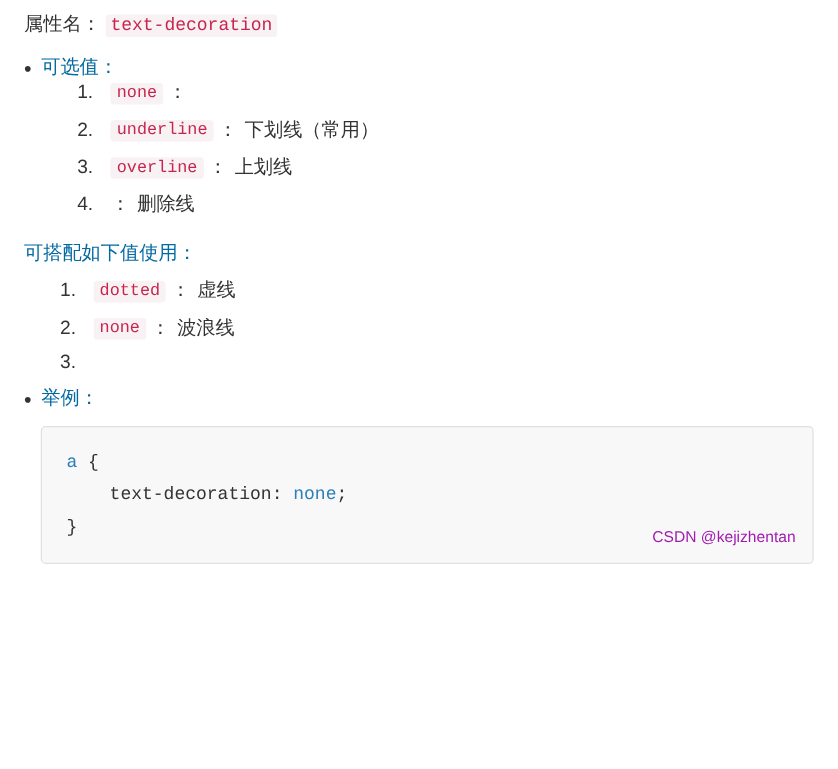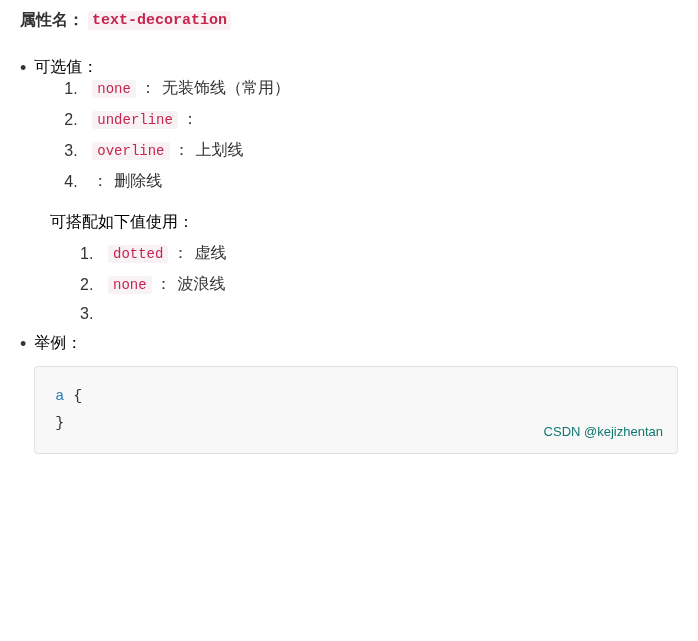--- a/index.html
+++ b/index.html
@@ -13,24 +13,23 @@
       font-family: 'Microsoft YaHei', 'PingFang SC', sans-serif;
       font-size: 16px;
       color: #333;
       width: 698px;
       min-height: 641px;
       padding: 10px 20px 20px 20px;
     }
 
     .property-line {
       display: flex;
-      align-items: center;
-      margin-bottom: 26px;
-      font-size: 16px;
-      font-weight: bold;
+      align-items: flex-end;
+      margin-bottom: 15px;
+      font-size: 16px;
     }
 
     .label-text {
       color: #333;
       font-size: 16px;
     }
 
     .property-name {
       color: #c7254e;
       background-color: #f9f2f4;
@@ -50,21 +49,21 @@
     .bullet-dot {
       color: #333;
       font-size: 18px;
       margin-right: 8px;
       margin-top: 1px;
       flex-shrink: 0;
     }
 
     .section-title {
       font-size: 16px;
-      color: #000000;
+      color: #0369a1;
     }
 
     .ordered-list {
       list-style: none;
       margin-left: 0;
       padding-left: 0;
     }
 
     .ordered-list li {
       display: flex;
@@ -125,21 +124,21 @@
     }
 
     .code-block .punctuation {
       color: #333;
     }
 
     .code-block .watermark {
       position: absolute;
       bottom: 10px;
       right: 14px;
-      color: #0f766e;
+      color: #a21caf;
       font-family: 'Microsoft YaHei', sans-serif;
       font-size: 13px;
     }
 
     .content-indent {
       margin-left: 30px;
     }
   </style>
 </head>
 <body>
@@ -151,43 +150,43 @@
 
 <div class="bullet-item">
   <span class="bullet-dot">•</span>
   <div style="flex: 1;">
     <div class="section-title">可选值：</div>
     <ol class="ordered-list content-indent">
       <li>
         <span class="list-number">1.</span>
         <span class="code-keyword">none</span>
         <span class="colon">：</span>
-        <span class="desc-text">无装饰线（常用）</span>
       </li>
       <li>
         <span class="list-number">2.</span>
         <span class="code-keyword">underline</span>
         <span class="colon">：</span>
+        <span class="desc-text">下划线（常用）</span>
       </li>
       <li>
         <span class="list-number">3.</span>
         <span class="code-keyword">overline</span>
         <span class="colon">：</span>
         <span class="desc-text">上划线</span>
       </li>
       <li>
         <span class="list-number">4.</span>
         <span class="colon">：</span>
         <span class="desc-text">删除线</span>
       </li>
     </ol>
   </div>
 </div>
 
-<div style="margin-left: 30px; margin-bottom: 10px;">
+<div style="margin-bottom: 10px;">
   <div class="section-title" style="margin-bottom: 10px;">可搭配如下值使用：</div>
   <ol class="ordered-list content-indent">
     <li>
       <span class="list-number">1.</span>
       <span class="code-keyword">dotted</span>
       <span class="colon">：</span>
       <span class="desc-text">虚线</span>
     </li>
     <li>
       <span class="list-number">2.</span>
@@ -203,18 +202,21 @@
 
 <div class="bullet-item">
   <span class="bullet-dot">•</span>
   <div style="flex: 1;">
     <span class="section-title">举例：</span>
     <div class="code-block">
       <div>
         <span class="selector">a</span><span class="punctuation"> {</span>
       </div>
       <div>
+        <span>&nbsp;&nbsp;&nbsp;&nbsp;</span><span class="property">text-decoration</span><span class="punctuation">: </span><span class="value">none</span><span class="punctuation">;</span>
+      </div>
+      <div>
         <span class="punctuation">}</span>
       </div>
       <span class="watermark">CSDN @kejizhentan</span>
     </div>
   </div>
 </div>
 
 </body></html>

